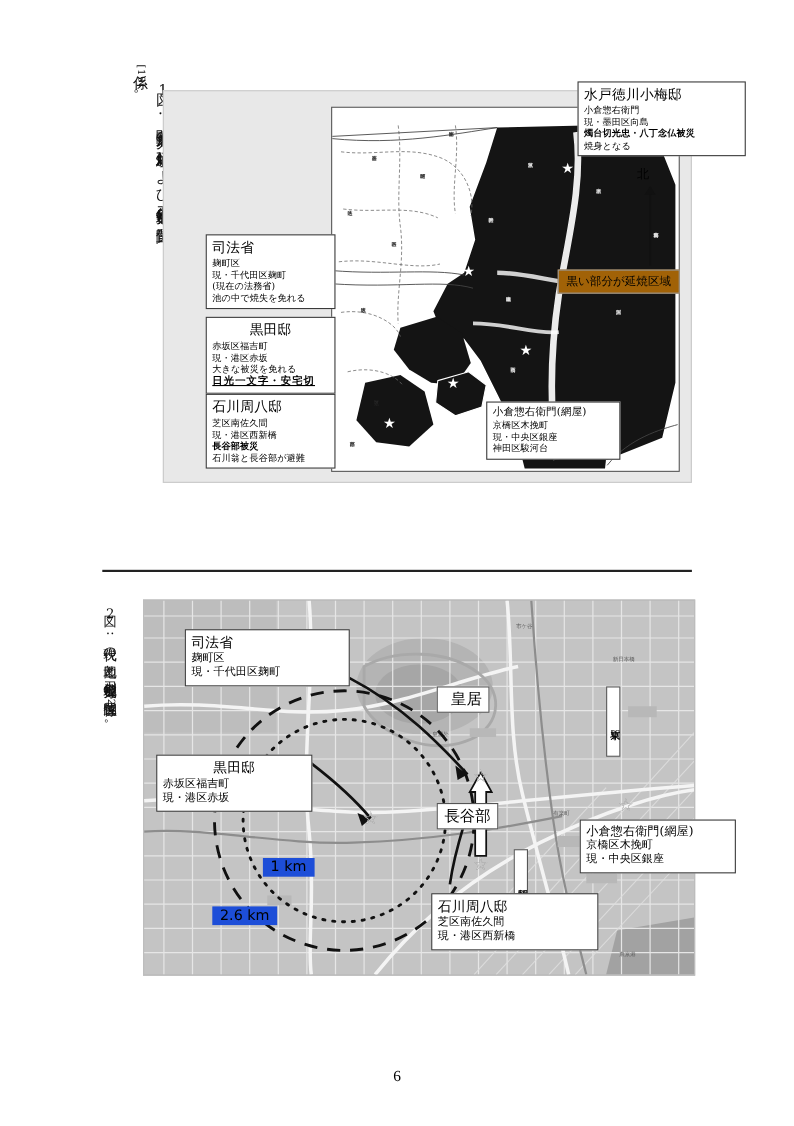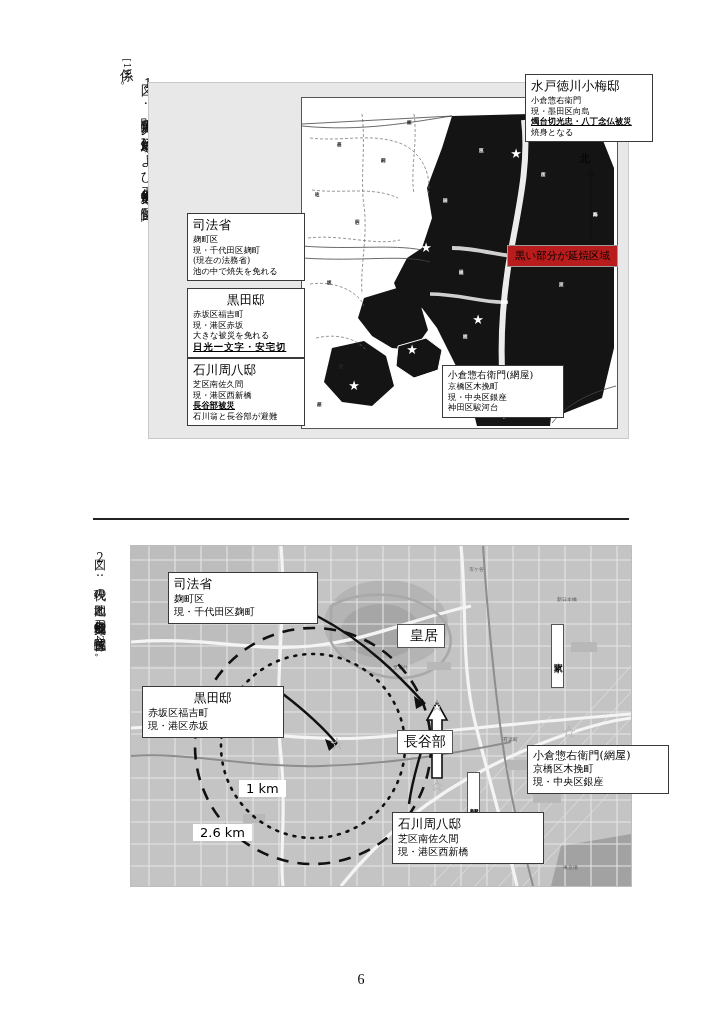--- a/index.html
+++ b/index.html
@@ -103,26 +103,26 @@
     display: block;
     margin-bottom: 1px;
     letter-spacing: 0.2px;
   }
   .callout .ttl.center { text-align: center; }
   .callout .ln {
     font-size: 8.3px;
     display: block;
     letter-spacing: 0.1px;
   }
-  .callout .ln.bold { font-weight: bold; text-decoration: underline; }
+  .callout .ln.bold { font-weight: bold; }
   .callout .ln.bold2 { font-weight: bold; text-decoration: underline; font-size: 9.4px; letter-spacing: 1px; }
 
   .legendbox {
     position: absolute;
-    background: #b91c1c;
+    background: #a16207;
     border: 1px solid #9a9a9a;
     font-family: "DejaVu Serif", serif;
     font-size: 10.5px;
     padding: 3px 7px;
     white-space: nowrap;
   }
   .northlabel {
     position: absolute;
     font-family: "DejaVu Serif", serif;
     font-size: 11px;
@@ -185,21 +185,21 @@
     position: absolute;
     background: #fff;
     border: 1px solid #555;
     font-family: "DejaVu Serif", serif;
     padding: 2px 6px;
     font-size: 14px;
     white-space: nowrap;
   }
   .kmlabel {
     position: absolute;
-    background: #ffffff;
+    background: #1d4ed8;
     font-family: "DejaVu Sans", "Liberation Sans", sans-serif;
     font-size: 13px;
     padding: 1px 7px;
     white-space: nowrap;
   }
   .star2 {
     position: absolute;
     font-family: "DejaVu Sans", sans-serif;
     font-size: 16px;
     color: #fff;
@@ -343,21 +343,21 @@
   </div>
 
   <div class="callout" style="left:187px; top:358px; width:118px;">
     <span class="ttl">石川周八邸</span>
     <span class="ln">芝区南佐久間</span>
     <span class="ln">現・港区西新橋</span>
     <span class="ln bold">長谷部被災</span>
     <span class="ln">石川翁と長谷部が避難</span>
   </div>
 
-  <div class="callout" style="left:525px; top:74px; width:128px;">
+  <div class="callout" style="left:525px; top:74px; width:153px;">
     <span class="ttl">水戸徳川小梅邸</span>
     <span class="ln">小倉惣右衛門</span>
     <span class="ln">現・墨田区向島</span>
     <span class="ln bold">燭台切光忠・八丁念仏被災</span>
     <span class="ln">焼身となる</span>
   </div>
 
   <div class="callout" style="left:442px; top:365px; width:122px;">
     <span class="ln" style="font-size:9.6px;">小倉惣右衛門(網屋)</span>
     <span class="ln">京橋区木挽町</span>

